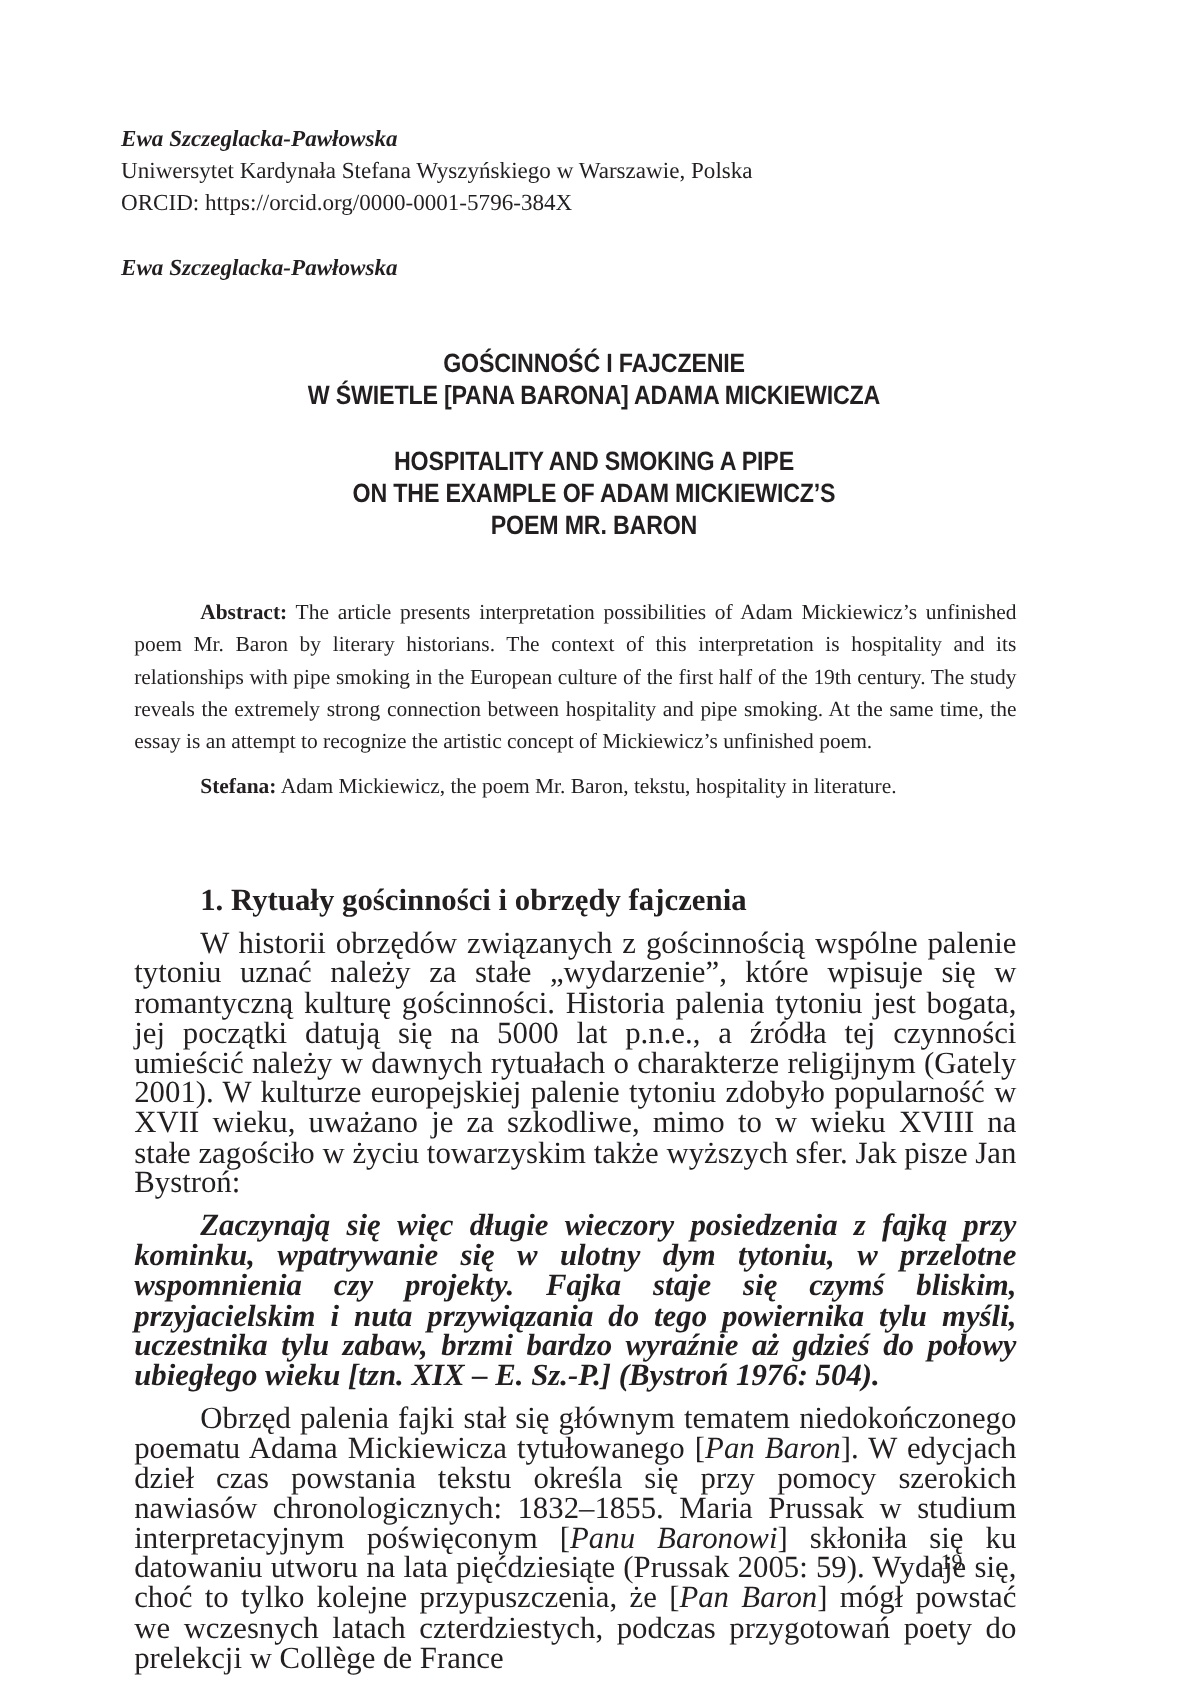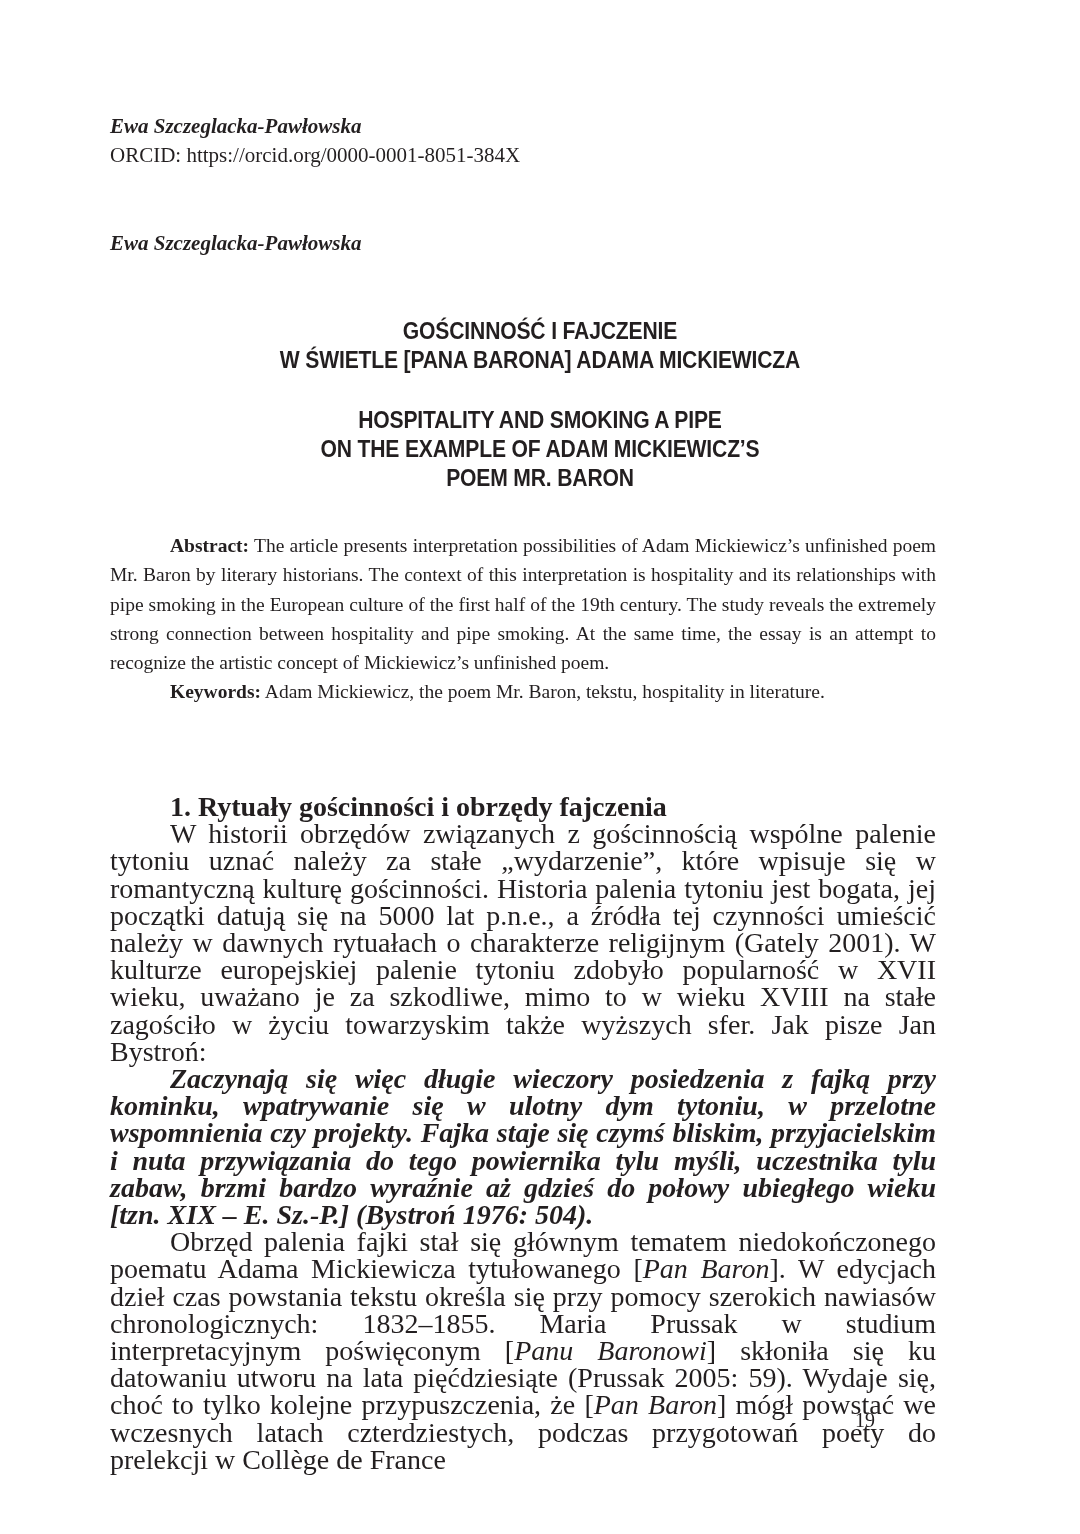--- a/index.html
+++ b/index.html
@@ -12,59 +12,60 @@
   #author-pl { top: 112px; }
   #author-en { top: 229px; }
 
   .title-block { position: absolute; left: 110px; width: 860px; text-align: center;
     font-family: "Liberation Sans", "DejaVu Sans", sans-serif; font-weight: bold;
     font-size: 24px; line-height: 29px; letter-spacing: -0.2px; transform: scaleX(0.88); transform-origin: center top; }
   #title-pl { top: 316px; }
   #title-en { top: 405px; }
 
   .body { position: absolute; left: 110px; width: 826px; font-size: 28px; line-height: 27.2px; text-align: justify; }
-  .body p { margin: 0; }
+  .body p { margin: 12px; }
   .indent { text-indent: 60px; }
   .last { text-align-last: left; }
   #abstract { top: 531px; font-size: 19.5px; line-height: 29.3px; }
   #section { top: 793px; }
   .heading { font-weight: bold; }
   .quote { font-style: italic; font-weight: bold; }
   .it { font-style: italic; }
 
   #page-number { position: absolute; left: 855px; top: 1409px; font-size: 20px; }
 </style>
 </head>
 <body>
 
 <div class="page">
 
   <div id="author-pl" class="author-block serif">
     <div class="name">Ewa Szczeglacka-Pawłowska</div>
-    <div>ORCID: https://orcid.org/0000-0001-8051-384X</div>
+    <div>Uniwersytet Kardynała Stefana Wyszyńskiego w Warszawie, Polska</div>
+    <div>ORCID: https://orcid.org/0000-0001-5796-384X</div>
   </div>
 
   <div id="author-en" class="author-block serif">
     <div class="name">Ewa Szczeglacka-Pawłowska</div>
   </div>
 
   <div id="title-pl" class="title-block">
     <div>GOŚCINNOŚĆ I FAJCZENIE</div>
     <div>W ŚWIETLE [PANA BARONA] ADAMA MICKIEWICZA</div>
   </div>
 
   <div id="title-en" class="title-block">
     <div>HOSPITALITY AND SMOKING A PIPE</div>
     <div>ON THE EXAMPLE OF ADAM MICKIEWICZ’S</div>
     <div>POEM MR. BARON</div>
   </div>
 
   <div id="abstract" class="body serif">
     <p class="indent last"><b>Abstract:</b><span> The article presents interpretation possibilities of Adam Mickiewicz’s unfinished poem Mr. Baron by literary historians. The context of this interpretation is hospitality and its relationships with pipe smoking in the European culture of the first half of the 19th century. The study reveals the extremely strong connection between hospitality and pipe smoking. At the same time, the essay is an attempt to recognize the artistic concept of Mickiewicz’s unfinished poem.</span></p>
-    <p class="indent last"><b>Keywords:</b><span> Adam Mickiewicz, the poem Mr. Baron, tekstu, hospitality in literature.</span></p>
+    <p class="indent last"><b>Stefana:</b><span> Adam Mickiewicz, the poem Mr. Baron, tekstu, hospitality in literature.</span></p>
   </div>
 
   <div id="section" class="body serif">
     <p class="indent heading">1. Rytuały gościnności i obrzędy fajczenia</p>
     <p class="indent last">W historii obrzędów związanych z gościnnością wspólne palenie tytoniu uznać należy za stałe „wydarzenie”, które wpisuje się w romantyczną kulturę gościnności. Historia palenia tytoniu jest bogata, jej początki datują się na 5000 lat p.n.e., a źródła tej czynności umieścić należy w dawnych rytuałach o charakterze religijnym (Gately 2001). W kulturze europejskiej palenie tytoniu zdobyło popularność w XVII wieku, uważano je za szkodliwe, mimo to w wieku XVIII na stałe zagościło w życiu towarzyskim także wyższych sfer. Jak pisze Jan Bystroń:</p>
     <p class="indent quote last">Zaczynają się więc długie wieczory posiedzenia z fajką przy kominku, wpatrywanie się w ulotny dym tytoniu, w przelotne wspomnienia czy projekty. Fajka staje się czymś bliskim, przyjacielskim i nuta przywiązania do tego powiernika tylu myśli, uczestnika tylu zabaw, brzmi bardzo wyraźnie aż gdzieś do połowy ubiegłego wieku [tzn. XIX – E. Sz.-P.] (Bystroń 1976: 504).</p>
     <p class="indent"><span>Obrzęd palenia fajki stał się głównym tematem niedokończonego poematu Adama Mickiewicza tytułowanego [</span><span class="it">Pan Baron</span><span>]. W edycjach dzieł czas powstania tekstu określa się przy pomocy szerokich nawiasów chronologicznych: 1832–1855. Maria Prussak w studium interpretacyjnym poświęconym [</span><span class="it">Panu Baronowi</span><span>] skłoniła się ku datowaniu utworu na lata pięćdziesiąte (Prussak 2005: 59). Wydaje się, choć to tylko kolejne przypuszczenia, że [</span><span class="it">Pan Baron</span><span>] mógł powstać we wczesnych latach czterdziestych, podczas przygotowań poety do prelekcji w Collège de France</span></p>
   </div>
 
   <div id="page-number" class="serif">19</div>

